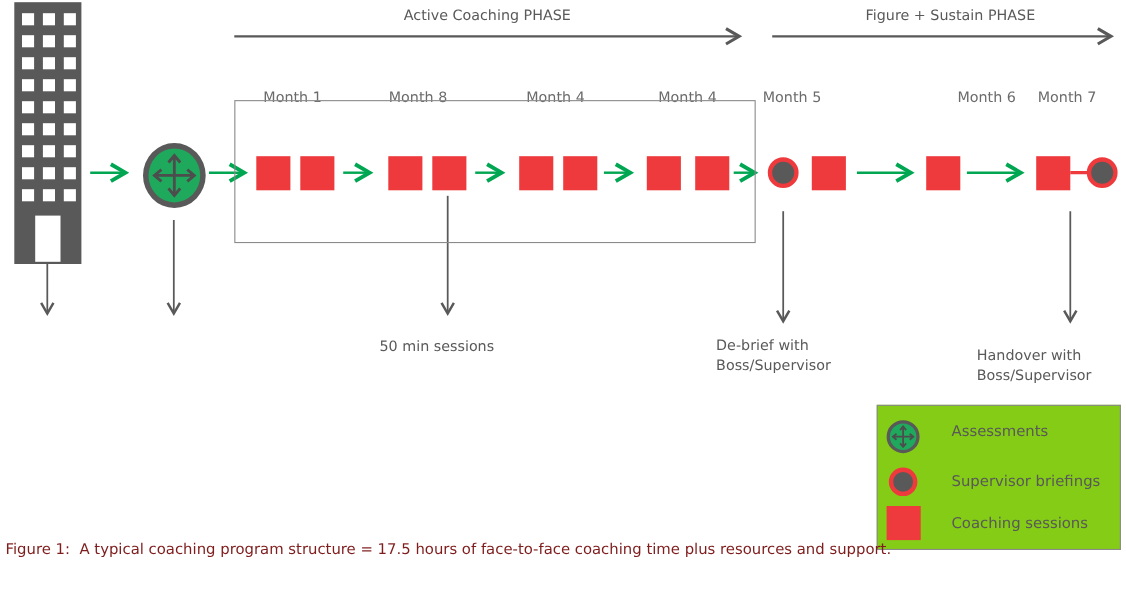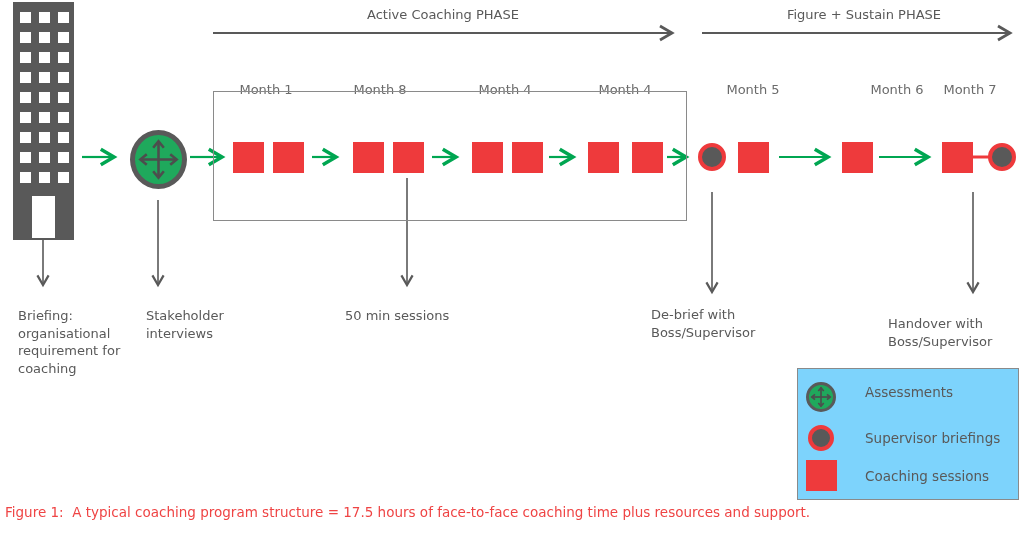--- a/index.html
+++ b/index.html
@@ -13,26 +13,26 @@
   .month-label{position:absolute;top:61px;transform:translateX(-50%);font-size:13px;white-space:nowrap;color:#6b6b6b;margin-top:21px;}
   .building{position:absolute;left:13px;top:2px;width:61px;height:238px;background:#595959;}
   .windows{position:absolute;left:7px;top:10px;display:grid;grid-template-columns:repeat(3,11px);grid-auto-rows:11px;column-gap:8px;row-gap:9px;}
   .windows i{display:block;background:#ffffff;}
   .door{position:absolute;left:19px;top:194px;width:23px;height:42px;background:#ffffff;}
   .assess-circle{position:absolute;left:130px;top:130px;width:47px;height:49px;border:5px solid #595959;border-radius:50%;background:#1fa95c;}
   .months-box{position:absolute;left:213px;top:91px;width:472px;height:128px;border:1.5px solid #8a8a8a;background:transparent;}
   .sq{position:absolute;top:142px;width:31px;height:31px;background:#ee3a3c;}
   .sup-circle{position:absolute;top:143px;width:20px;height:20px;border:4px solid #ee3a3c;border-radius:50%;background:#595959;}
   .note{position:absolute;font-size:13px;line-height:17.5px;white-space:pre-line;color:#595959;}
-  .legend{position:absolute;left:797px;top:368px;width:220px;height:130px;border:1.5px solid #8a8a8a;background:#7dd3fc;}
+  .legend{position:absolute;left:797px;top:368px;width:220px;height:130px;border:1.5px solid #8a8a8a;background:#84cc16;}
   .legend-icon-assess{position:absolute;left:8px;top:13px;width:24px;height:24px;border:3px solid #595959;border-radius:50%;background:#1fa95c;}
   .legend-icon-sup{position:absolute;left:10px;top:56px;width:18px;height:18px;border:4px solid #ee3a3c;border-radius:50%;background:#595959;}
   .legend-icon-sq{position:absolute;left:8px;top:91px;width:31px;height:31px;background:#ee3a3c;}
   .legend-label{position:absolute;left:67px;font-size:13.5px;color:#595959;white-space:nowrap;}
-  .caption{position:absolute;left:5px;top:504px;font-size:13.5px;color:#ef4444;white-space:pre;}
+  .caption{position:absolute;left:5px;top:492px;font-size:13.5px;color:#7f1d1d;white-space:pre;}
 </style>
 </head>
 <body>
 
 <div class="stage">
 
   <svg class="layer" width="1024" height="539" viewBox="0 0 1024 539">
     <defs>
       <marker id="gh" markerWidth="10" markerHeight="10" refX="7" refY="4.5" orient="auto">
         <path d="M1,1 L7,4.5 L1,8" fill="none" stroke="#00a651" stroke-width="1.6"></path>
@@ -71,21 +71,21 @@
     </g>
   </svg>
 
   <div class="phase-label" style="left:443px">Active Coaching PHASE</div>
   <div class="phase-label" style="left:864px">Figure + Sustain PHASE</div>
 
   <div class="month-label" style="left:266px">Month 1</div>
   <div class="month-label" style="left:380px">Month 8</div>
   <div class="month-label" style="left:505px">Month 4</div>
   <div class="month-label" style="left:625px">Month 4</div>
-  <div class="month-label" style="left:753px">Month 5</div>
+  <div class="month-label" style="left:720px">Month 5</div>
   <div class="month-label" style="left:897px">Month 6</div>
   <div class="month-label" style="left:970px">Month 7</div>
 
   <div class="building">
     <div class="windows">
       <i></i>
         <i></i>
         <i></i>
         <i></i>
         <i></i>
@@ -138,26 +138,20 @@
   <div class="sq" style="left:512px"></div>
   <div class="sq" style="left:588px"></div>
   <div class="sq" style="left:632px"></div>
   <div class="sq" style="left:738px"></div>
   <div class="sq" style="left:842px"></div>
   <div class="sq" style="left:942px"></div>
 
   <div class="sup-circle" style="left:698px"></div>
   <div class="sup-circle" style="left:988px"></div>
 
-  <div class="note" style="left:18px;top:307px">Briefing:
-organisational
-requirement for
-coaching</div>
-  <div class="note" style="left:146px;top:307px">Stakeholder
-interviews</div>
   <div class="note" style="left:345px;top:307px">50 min sessions</div>
   <div class="note" style="left:651px;top:306px">De-brief with
 Boss/Supervisor</div>
   <div class="note" style="left:888px;top:315px">Handover with
 Boss/Supervisor</div>
 
   <div class="legend">
     <div class="legend-icon-assess">
       <svg viewBox="0 0 44 44" width="100%" height="100%">
         <g stroke="#4d4d4d" stroke-width="3" fill="none">

